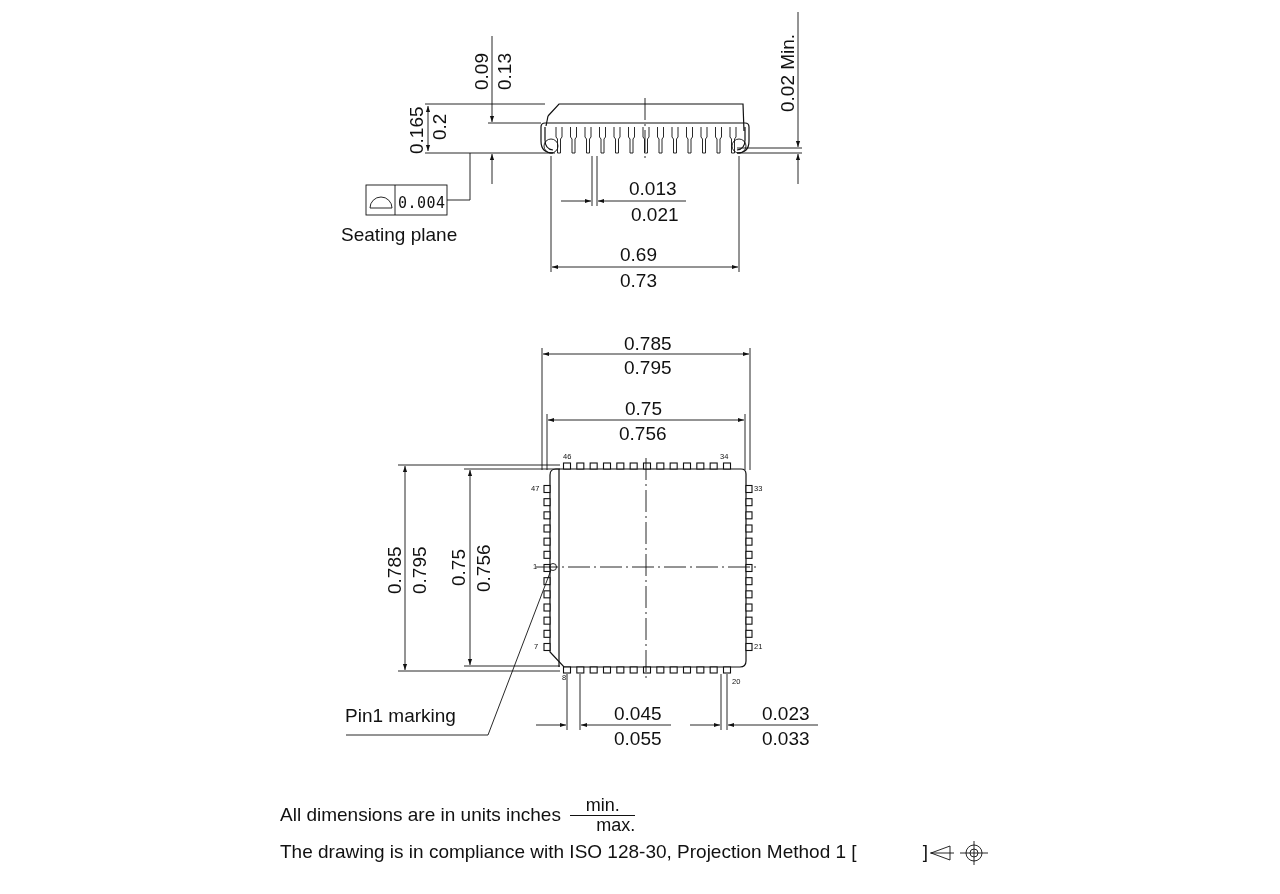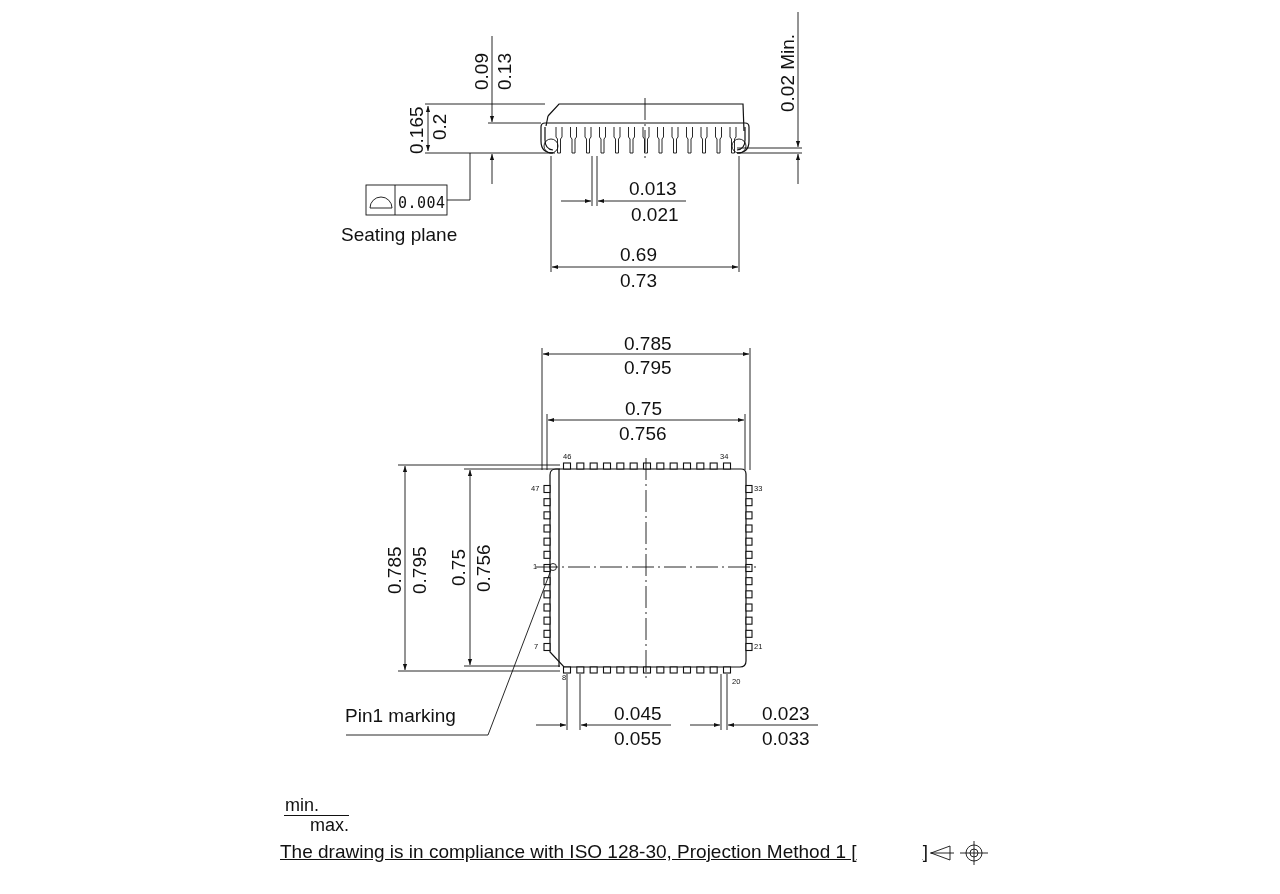--- a/index.html
+++ b/index.html
@@ -7,21 +7,21 @@
          font-family: "Liberation Sans", sans-serif; color: #111; }
   #drawing { position: absolute; left: 0; top: 0; width: 1280px; height: 894px; }
   #drawing text { font-family: "Liberation Sans", sans-serif; fill: #111; }
   .ln { stroke: #111; stroke-width: 1.2; fill: none; }
   .thin { stroke: #111; stroke-width: 0.9; fill: none; }
   .center { stroke: #111; stroke-width: 0.9; fill: none; stroke-dasharray: 22 4 2 4; }
   .pad { stroke: #111; stroke-width: 1.1; fill: #fff; }
   .dim { font-size: 19px; }
   .pinnum { font-size: 7.5px; }
   .note { position: absolute; font-size: 19px; white-space: nowrap; }
-  .frac { display: inline-block; vertical-align: middle; text-align: left; font-size: 18px; line-height: 19px; margin-left: 4px; }
+  .frac { display: inline-block; vertical-align: middle; text-align: center; font-size: 18px; line-height: 19px; margin-left: 4px; }
   .frac .num { display: block; border-bottom: 1.3px solid #111; padding: 0 1px; }
   .frac .den { display: block; margin-left: 26px; }
 </style>
 </head>
 <body>
 
 <svg id="drawing" viewBox="0 0 1280 894" xmlns="http://www.w3.org/2000/svg">
   <defs>
     <marker id="arr" viewBox="0 0 10 10" refX="10" refY="5" markerWidth="12" markerHeight="6" orient="auto-start-reverse" markerUnits="userSpaceOnUse">
       <path d="M0,1.5 L10,5 L0,8.5 z" fill="#111"></path>
@@ -221,20 +221,21 @@
     <path class="thin" d="M1,12 L20,5 L20,19 Z"></path>
     <line class="thin" x1="0" y1="12" x2="24" y2="12"></line>
     <circle class="thin" cx="44" cy="12" r="8"></circle>
     <circle class="thin" cx="44" cy="12" r="4"></circle>
     <line class="thin" x1="30" y1="12" x2="58" y2="12"></line>
     <line class="thin" x1="44" y1="0" x2="44" y2="24"></line>
   </g>
 </svg>
 
 <div class="note" style="left:280px; top:796px;">
+  <span>All dimensions are in units inches</span>
   <span class="frac">
     <span class="num">min.</span>
     <span class="den">max.</span>
   </span>
 </div>
-<div class="note" style="left:280px; top:841px;text-decoration:underline;">
+<div class="note" style="left:280px; top:841px;">
   <span>The drawing is in compliance with ISO 128-30, Projection Method 1 [</span><span style="display:inline-block;width:66px"></span><span>]</span>
 </div>
 
 </body></html>

